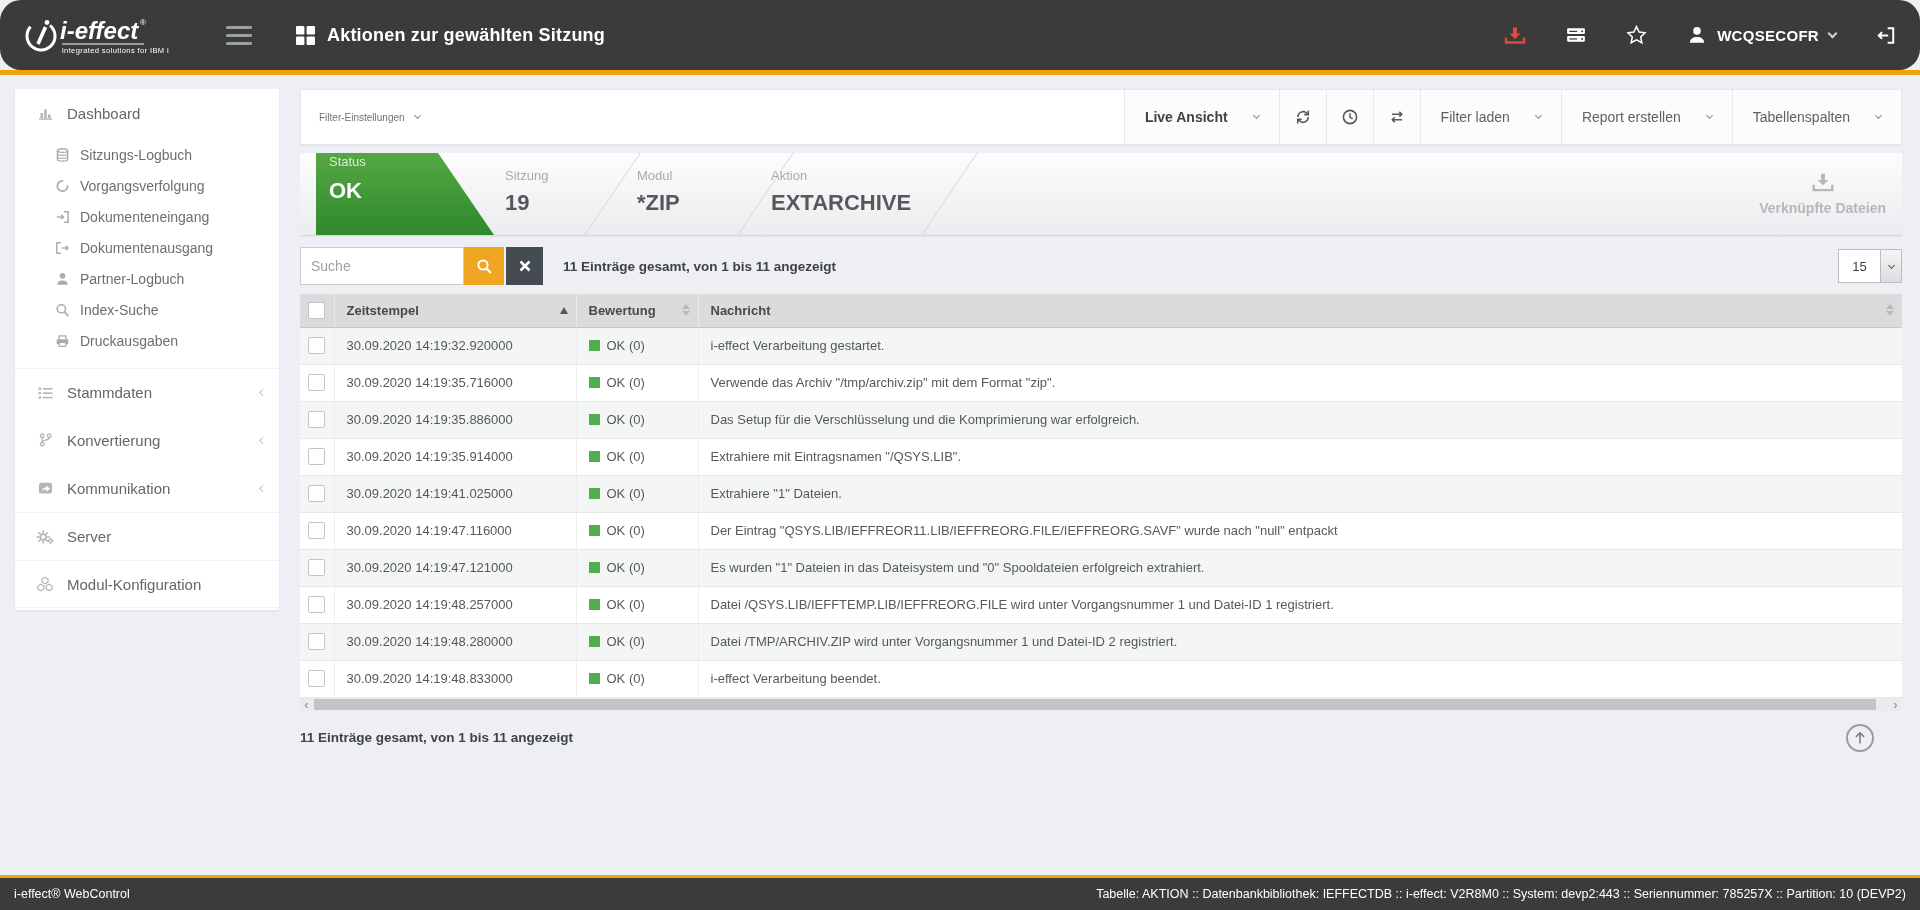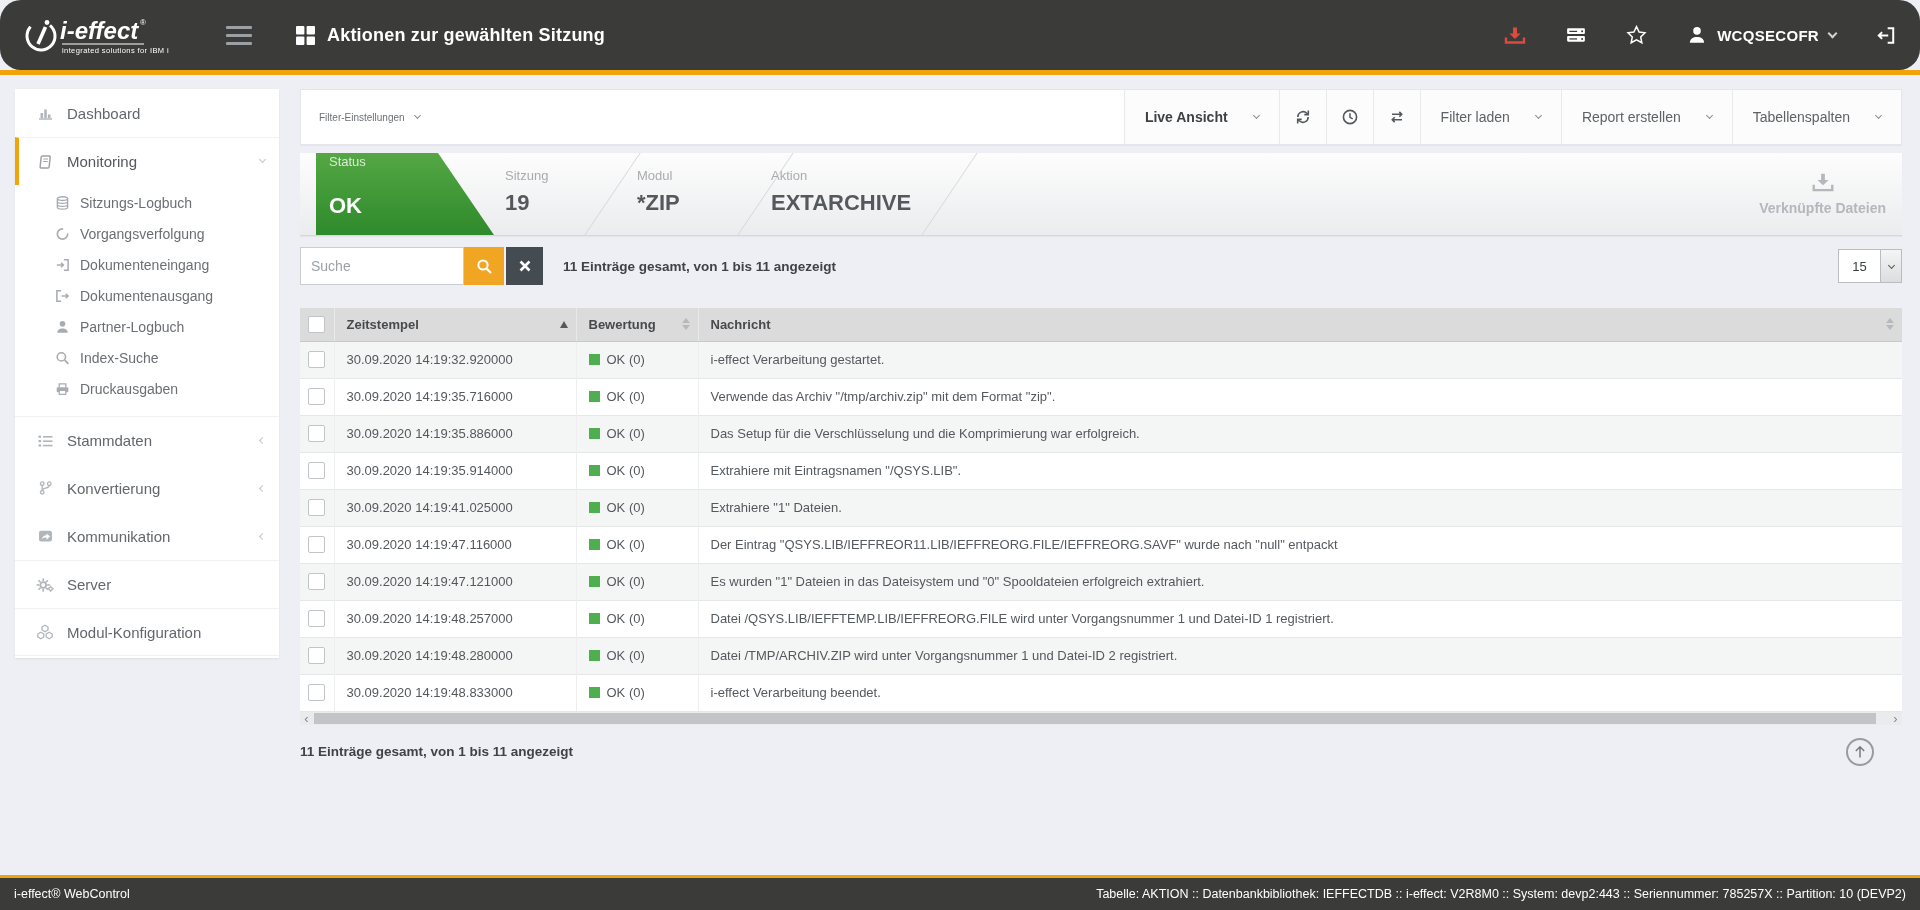--- a/index.html
+++ b/index.html
@@ -44,41 +44,41 @@
   .toolbar-buttons { margin-left:auto; display:flex; }
   .tbtn { display:flex; align-items:center; justify-content:center; gap:26px; padding:0 20px; font-size:14px; color:#5e6266; border-left:1px solid #e8e9ea; cursor:pointer; background:#fcfcfc; }
   .tbtn.icon-only { padding:0 14px; }
   .tbtn.strong { font-weight:bold; color:#3f4245; }
   .tbtn .chv { color:#8a8d90; }
 
   
   .tab-strip { position:relative; height:83px; background:linear-gradient(180deg,#fdfdfd 0%,#ebecee 100%); border-bottom:1px solid #d6d8db; box-shadow:0 1px 1px rgba(0,0,0,.04); margin-bottom:10px; overflow:hidden; }
   .tab-green { position:absolute; left:16px; top:0; width:180px; height:100%; background:linear-gradient(180deg,#55a744 0%,#2e8a2b 100%); -webkit-clip-path:polygon(0 0,122px 0,178px 100%,0 100%); clip-path:polygon(0 0,122px 0,178px 100%,0 100%); color:#fff; padding:1px 0 0 13px; cursor:pointer; }
   .tab-green .lbl { font-size:13px; color:#d9ecd3; }
-  .tab-green .val { font-size:22px; font-weight:bold; margin-top:24px; }
+  .tab-green .val { font-size:22px; font-weight:bold; margin-top:9px; }
   .tab-div { position:absolute; top:0; height:100%; width:0; border-left:1px solid #d5d7da; transform:skewX(-34deg); }
   .tab-seg { position:absolute; top:15px; cursor:pointer; }
   .tab-seg .lbl { font-size:13px; color:#a8acb1; }
   .tab-seg .val { font-size:22px; font-weight:bold; color:#55595d; margin-top:7px; }
   .linked-files { position:absolute; right:16px; top:50%; transform:translateY(-50%); text-align:center; color:#b4b7bb; cursor:default; }
   .linked-files .txt { font-size:14px; font-weight:bold; margin-top:3px; }
 
   
   .search-row { display:flex; align-items:center; margin-bottom:8px; height:40px; }
   .search-input { width:164px; height:38px; border:1px solid #c9ccd0; padding:0 10px; font-size:14px; color:#55585c; font-family:"Liberation Sans",sans-serif; outline:none; }
   .search-input::placeholder { color:#9ca1a6; }
   .btn-search { width:40px; height:38px; background:#f0a622; border:none; display:flex; align-items:center; justify-content:center; cursor:pointer; }
   .btn-clear { width:37px; height:38px; background:#454c51; border:none; display:flex; align-items:center; justify-content:center; cursor:pointer; margin-left:2px; }
   .summary-top { margin-left:20px; font-size:13.5px; font-weight:bold; color:#3f4246; }
   .page-size { margin-left:auto; display:flex; height:34px; border:1px solid #b9bcc0; background:#fff; cursor:pointer; }
   .page-size .val { width:41px; display:flex; align-items:center; justify-content:center; font-size:13px; color:#3c3f42; }
   .page-size .arrow { width:21px; border-left:1px solid #b9bcc0; background:linear-gradient(#f5f5f5,#dcdddf); display:flex; align-items:center; justify-content:center; color:#55585c; }
 
   
-  table { width:100%; border-collapse:collapse; table-layout:fixed;margin-top:14px; }
+  table { width:100%; border-collapse:collapse; table-layout:fixed; }
   thead th { height:33px; background:#dbdbdc; border-bottom:1px solid #c7c8ca; font-size:13px; color:#47494c; font-weight:bold; text-align:left; padding:0 8px 0 12px; border-right:1px solid #e9e9ea; cursor:pointer; }
   thead th:last-child { border-right:none; }
   th .th-flex { display:flex; align-items:center; justify-content:space-between; }
   .tri-up-dark { width:0; height:0; border-left:4px solid transparent; border-right:4px solid transparent; border-bottom:7px solid #55585c; }
   .sort-pair { display:inline-flex; flex-direction:column; gap:2px; }
   .sort-pair i { display:block; width:0; height:0; border-left:4px solid transparent; border-right:4px solid transparent; }
   .sort-pair .u { border-bottom:5px solid #b6b9bc; }
   .sort-pair .d { border-top:5px solid #b6b9bc; }
   tbody td { height:37px; border-top:1px solid #e6e7e8; border-right:1px solid #eeeeef; font-size:13px; color:#54595e; padding:0 8px 0 12px; overflow:hidden; white-space:nowrap; }
   tbody td:last-child { border-right:none; }
@@ -177,32 +177,20 @@
       <span class="ic">
         <svg width="17" height="16" viewBox="0 0 16 16">
             <path d="M1.5 14h13" stroke="#b2b6bb" stroke-width="1.5"></path>
             <rect x="3" y="8" width="2.6" height="5" fill="#b2b6bb"></rect>
             <rect x="6.7" y="4.5" width="2.6" height="8.5" fill="#b2b6bb"></rect>
             <rect x="10.4" y="9.5" width="2.6" height="3.5" fill="#b2b6bb"></rect>
           </svg>
       </span>
       <span>Dashboard</span>
     </div>
-    <div class="side-item divided active">
-      <span class="ic">
-        <svg width="17" height="16" viewBox="0 0 16 16">
-            <g transform="skewX(-6)">
-              <rect x="4" y="2" width="9" height="12" rx="1" fill="none" stroke="#9ea2a7" stroke-width="1.5"></rect>
-              <path d="M6.5 5h4.5M6.5 7.5h4.5" stroke="#9ea2a7" stroke-width="1.2"></path>
-            </g>
-          </svg>
-      </span>
-      <span>Monitoring</span>
-      <i class="chv sm down"></i>
-    </div>
     <div class="submenu">
       <div class="sub-item">
         <span class="ic">
           <svg width="15" height="16" viewBox="0 0 16 16">
               <ellipse cx="8" cy="3.3" rx="5.5" ry="2" fill="none" stroke="#a8acb1" stroke-width="1.4"></ellipse>
               <path d="M2.5 3.3v9.2c0 1.1 2.5 2 5.5 2s5.5-.9 5.5-2V3.3M2.5 6.4c0 1.1 2.5 2 5.5 2s5.5-.9 5.5-2M2.5 9.5c0 1.1 2.5 2 5.5 2s5.5-.9 5.5-2" fill="none" stroke="#a8acb1" stroke-width="1.4"></path>
             </svg>
         </span>
         <span>Sitzungs-Logbuch</span>
       </div>

